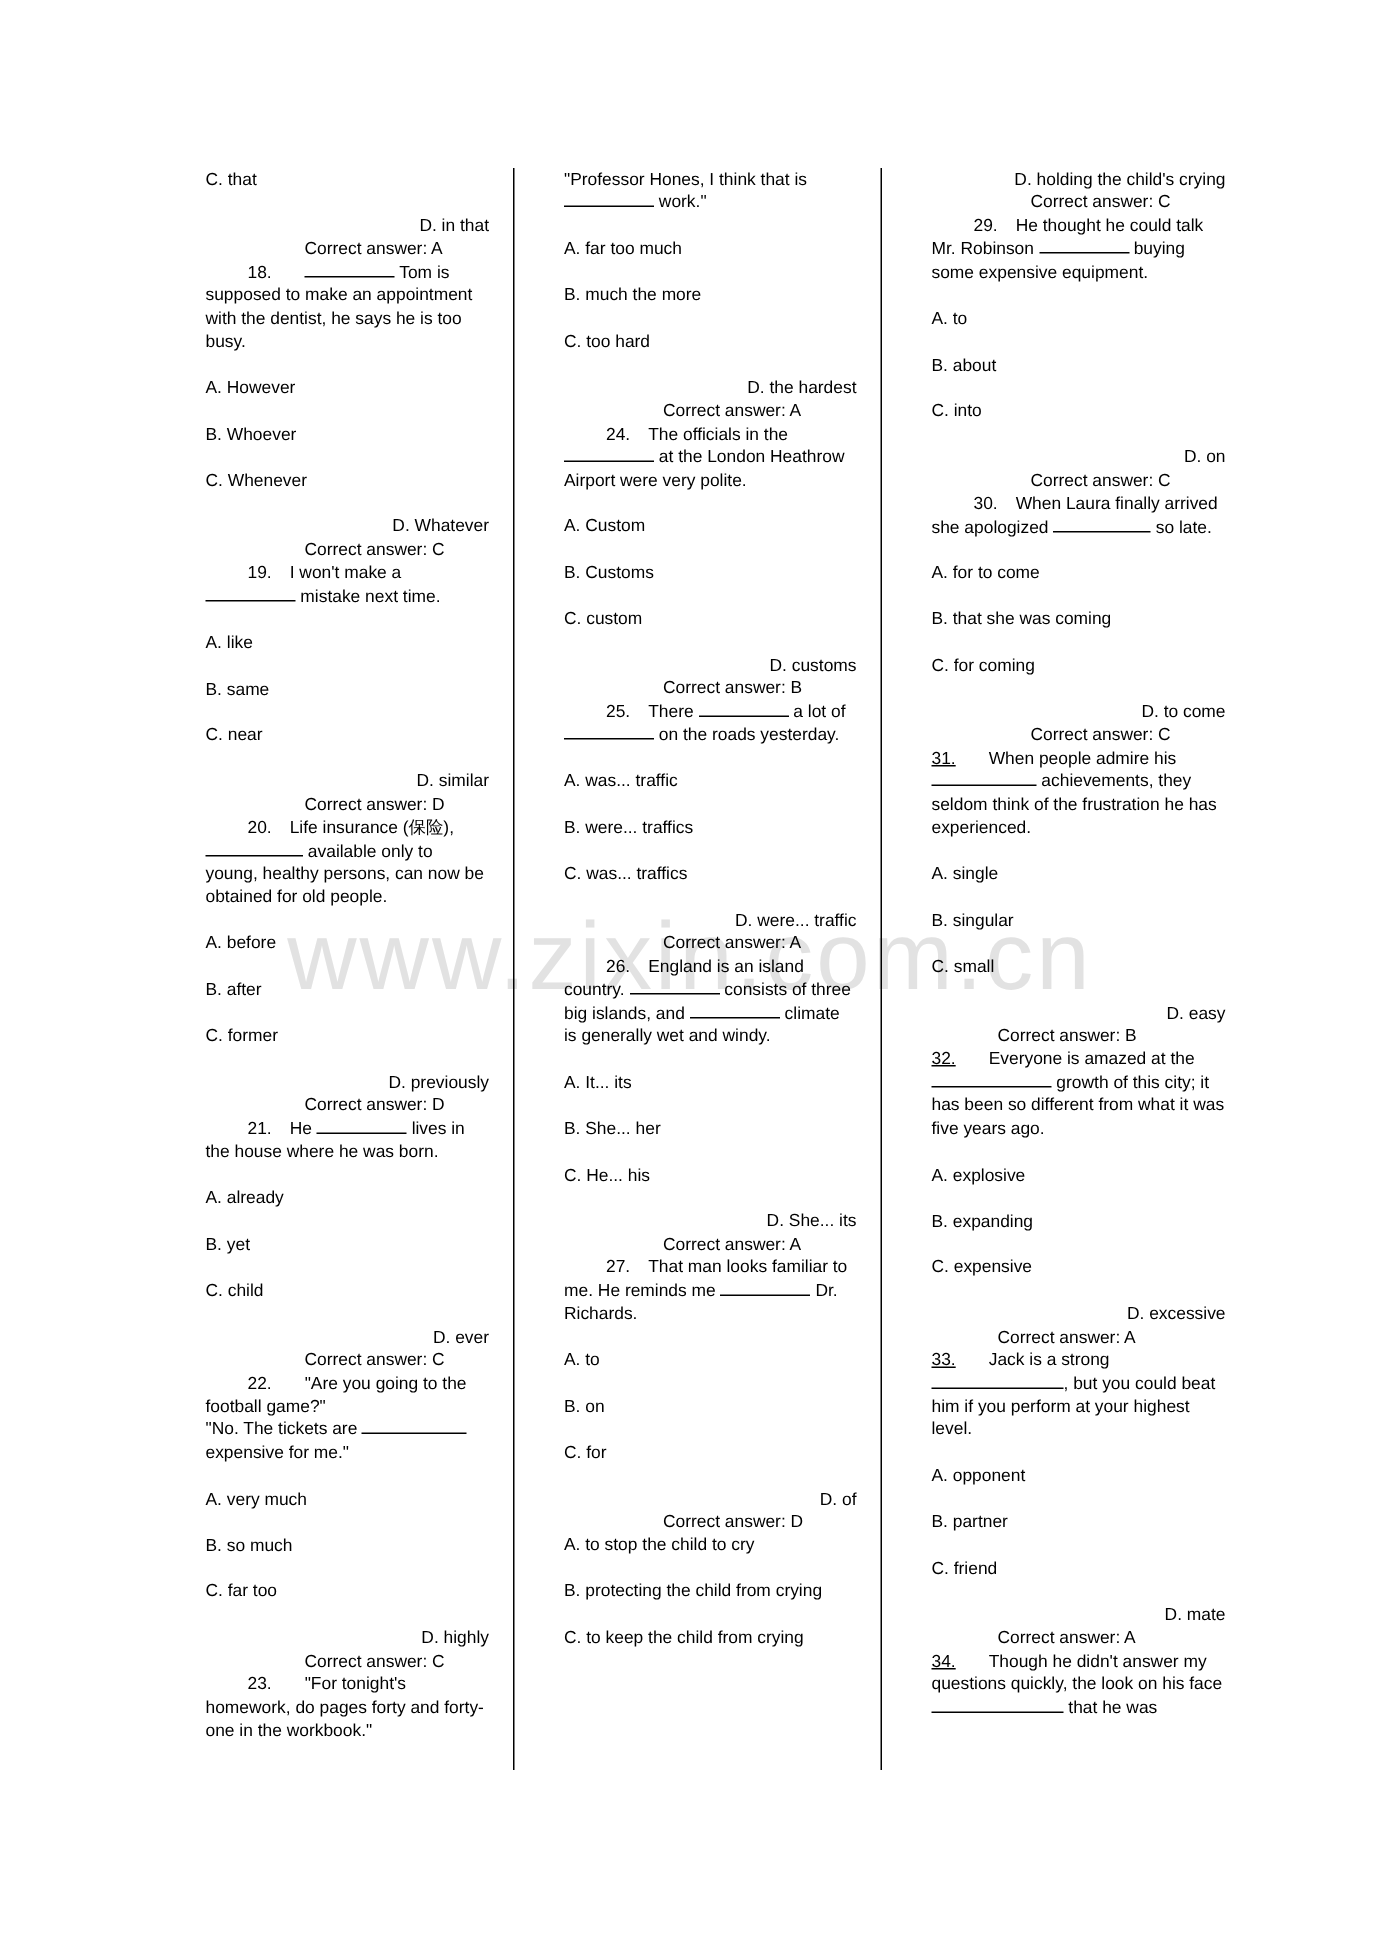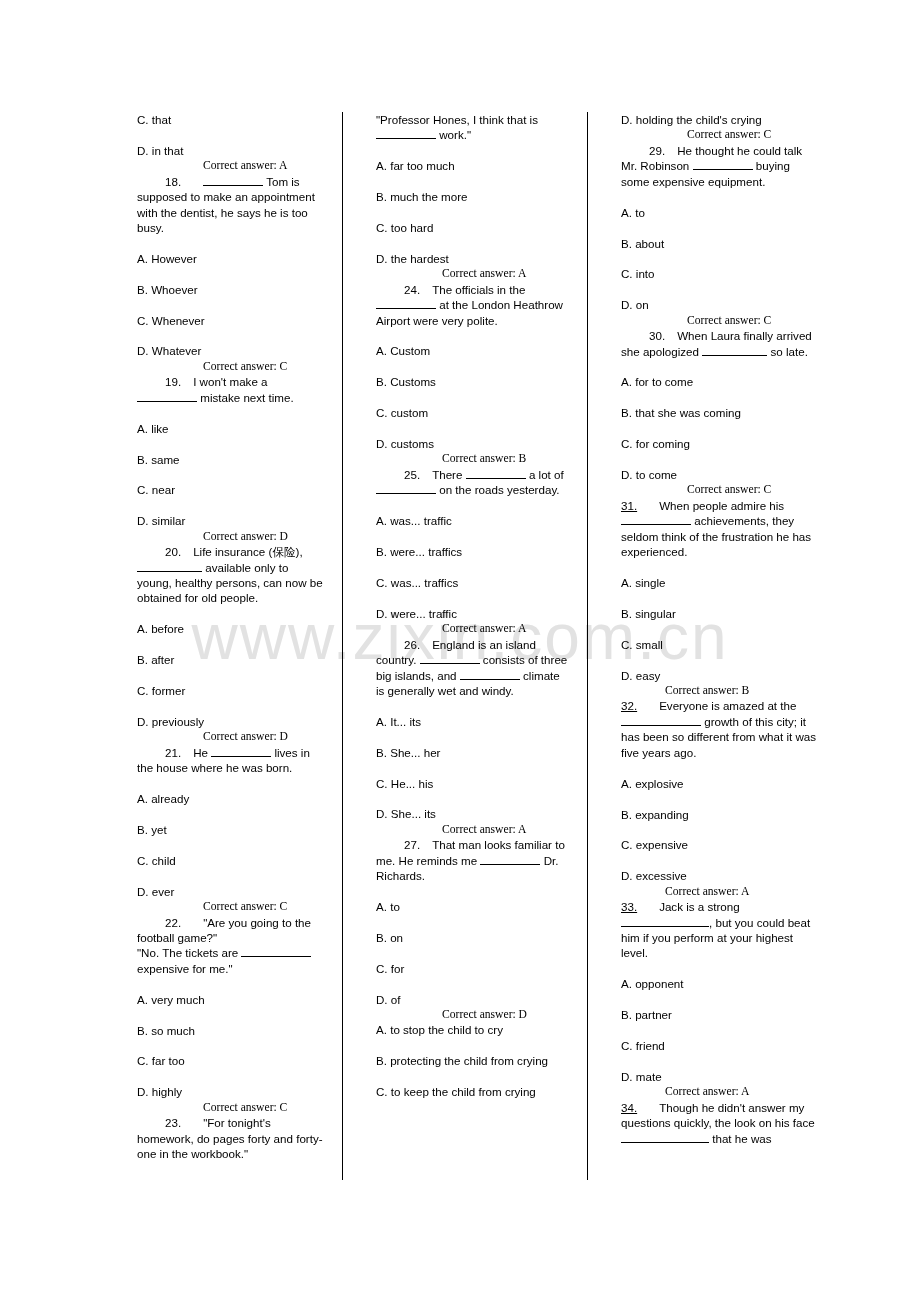--- a/index.html
+++ b/index.html
@@ -70,26 +70,25 @@
     align-self: stretch;
     margin-left: 16px;
     margin-right: 0;
     height: 1068px;
   }
 
   
   .opt {
     margin: 0 0 15.4px 0;
   }
-  .opt.tight { margin-bottom: 0; }
+  .opt.tight { margin-bottom: 0; text-align: right; }
   .ans {
     margin: 0;
     padding-left: 66px;
     white-space: pre;
-    font-family: Liberation Serif, serif;
   }
   .ans.narrow { padding-left: 44px; }
   .q {
     margin: 0 0 15.4px 0;
     text-indent: 0;
   }
   .q .qnum {
     display: inline-block;
     padding-left: 28px;
   }

